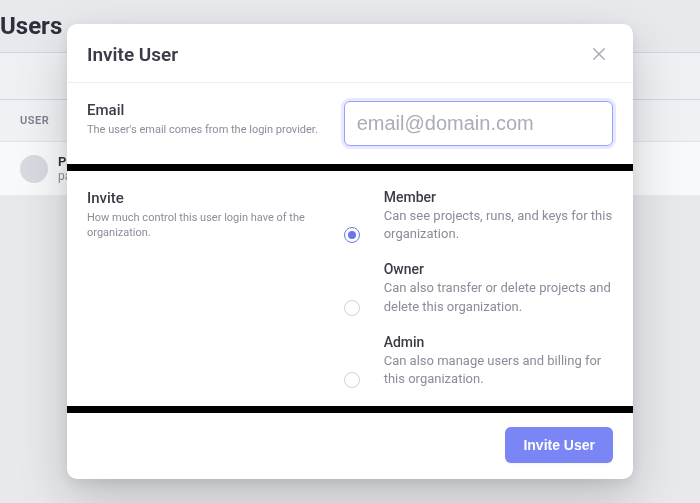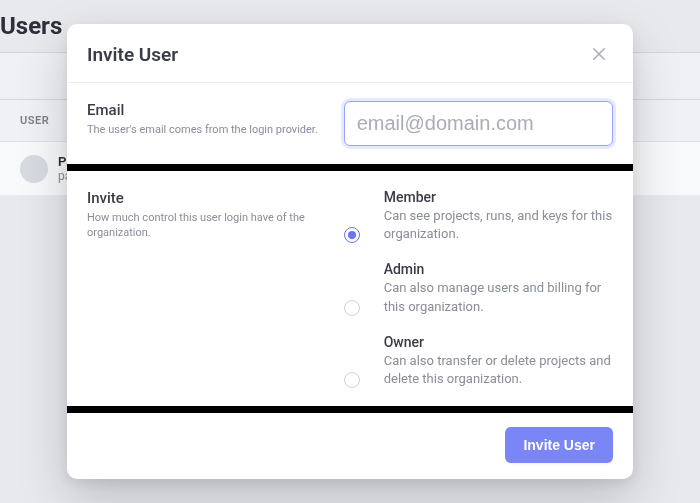--- a/index.html
+++ b/index.html
@@ -273,30 +273,30 @@
               </div>
               <div class="radio-text">
                 <div class="radio-title">Member</div>
                 <div class="radio-desc">Can see projects, runs, and keys for this organization.</div>
               </div>
             </div>
 
             <div class="radio-option">
               <div class="radio-circle"></div>
               <div class="radio-text">
-                <div class="radio-title">Admin</div>
-                <div class="radio-desc">Can also manage users and billing for this organization.</div>
+                <div class="radio-title">Owner</div>
+                <div class="radio-desc">Can also transfer or delete projects and delete this organization.</div>
               </div>
             </div>
 
             <div class="radio-option">
               <div class="radio-circle"></div>
               <div class="radio-text">
-                <div class="radio-title">Owner</div>
-                <div class="radio-desc">Can also transfer or delete projects and delete this organization.</div>
+                <div class="radio-title">Admin</div>
+                <div class="radio-desc">Can also manage users and billing for this organization.</div>
               </div>
             </div>
 
           </div>
         </div>
       </div>
 
     </div>
     <div class="modal-footer">
       <button class="invite-btn">Invite User</button>

